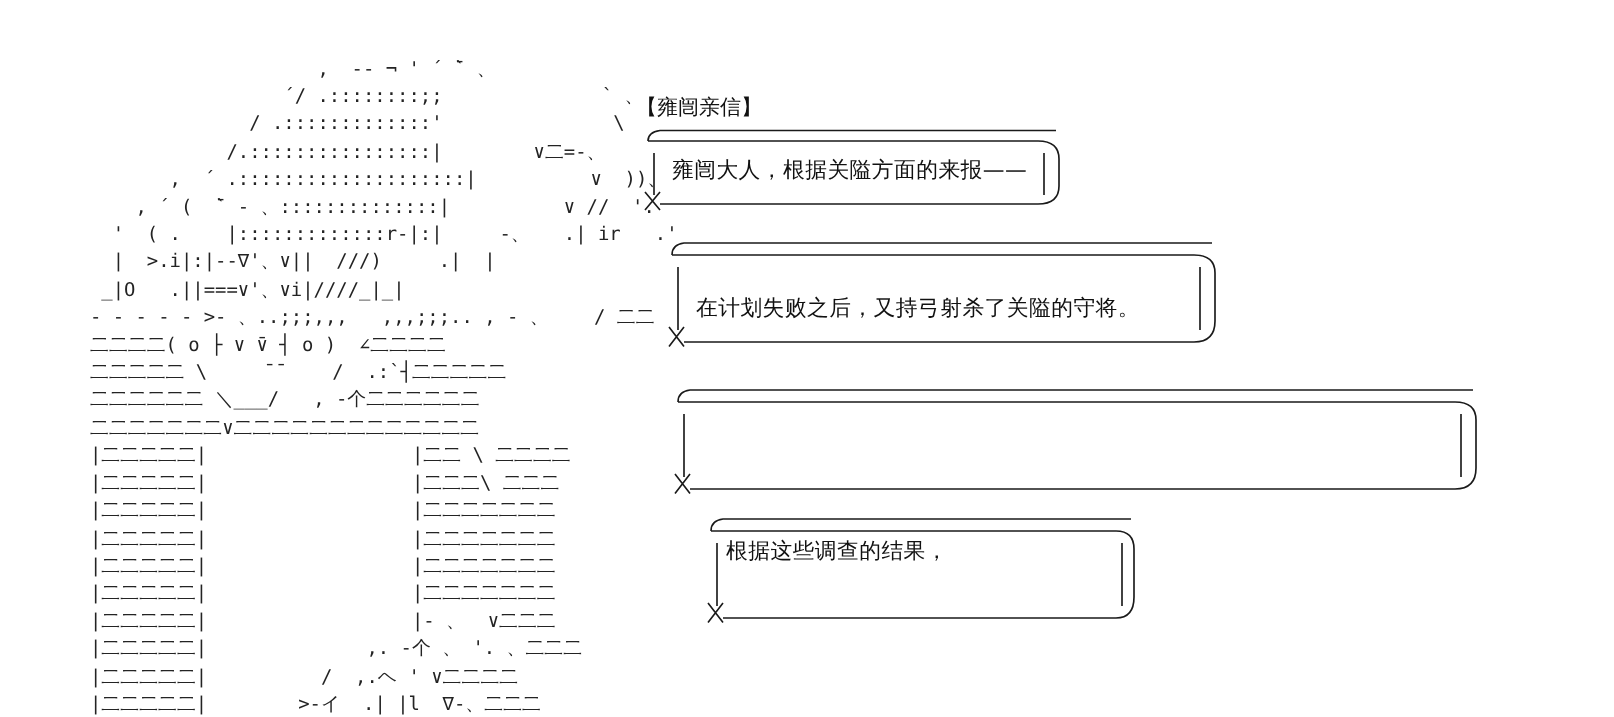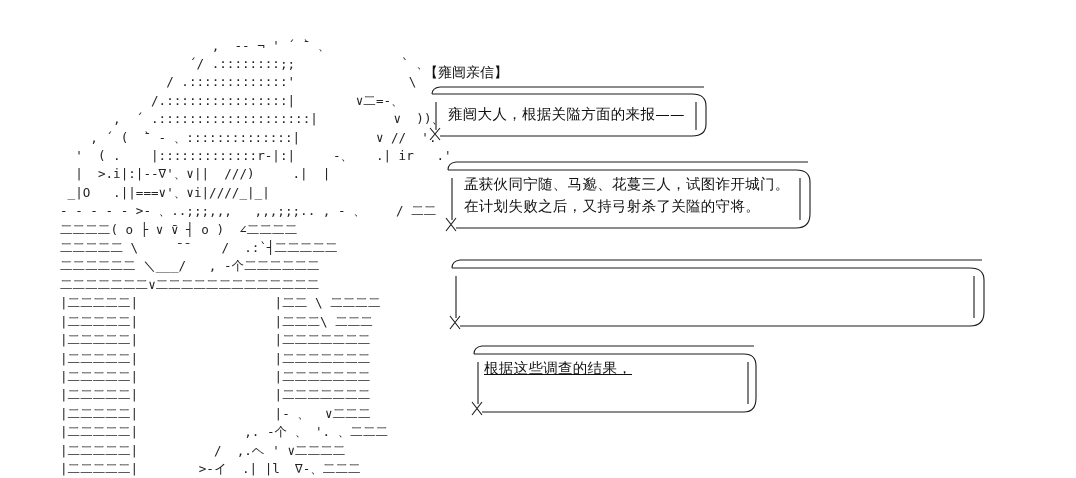--- a/index.html
+++ b/index.html
@@ -103,35 +103,34 @@
   <div class="btext" style="left:448px;top:104px;width:270px;">雍闿大人，根据关隘方面的来报——</div>
 
   <svg class="bsvg" style="left:440px;top:158px;" width="378" height="78">
     <path d="M8 12 H356 Q370 12 370 24 V56 Q370 70 356 70 H16"></path>
     <path d="M8 12 Q8 5 16 4 H368"></path>
     <line x1="12" y1="20" x2="12" y2="62"></line>
     <line x1="360" y1="20" x2="360" y2="62"></line>
     <path d="M6 60 l10 13 M16 60 l-10 13"></path>
   </svg>
 
-  <div class="btext" style="left:464px;top:174px;width:356px;">孟获伙同宁随、马邈、花蔓三人，试图诈开城门。</div>
   <div class="btext" style="left:464px;top:196px;width:356px;">在计划失败之后，又持弓射杀了关隘的守将。</div>
 
   <svg class="bsvg" style="left:444px;top:256px;" width="548" height="78">
     <path d="M8 12 H526 Q540 12 540 24 V56 Q540 70 526 70 H16"></path>
     <path d="M8 12 Q8 5 16 4 H538"></path>
     <line x1="12" y1="20" x2="12" y2="62"></line>
     <line x1="530" y1="20" x2="530" y2="62"></line>
     <path d="M6 60 l10 13 M16 60 l-10 13"></path>
   </svg>
 
 
   <svg class="bsvg" style="left:462px;top:342px;" width="300" height="78">
     <path d="M12 12 H282 Q294 12 294 24 V56 Q294 70 282 70 H20"></path>
     <path d="M12 12 Q12 5 20 4 H292"></path>
     <line x1="16" y1="20" x2="16" y2="62"></line>
     <line x1="286" y1="20" x2="286" y2="62"></line>
     <path d="M10 60 l10 13 M20 60 l-10 13"></path>
   </svg>
 
-  <div class="btext" style="left:484px;top:358px;width:276px;text-decoration:underline;">根据这些调查的结果，</div>
+  <div class="btext" style="left:484px;top:358px;width:276px;">根据这些调查的结果，</div>
 
 </div>
 
 </body></html>

